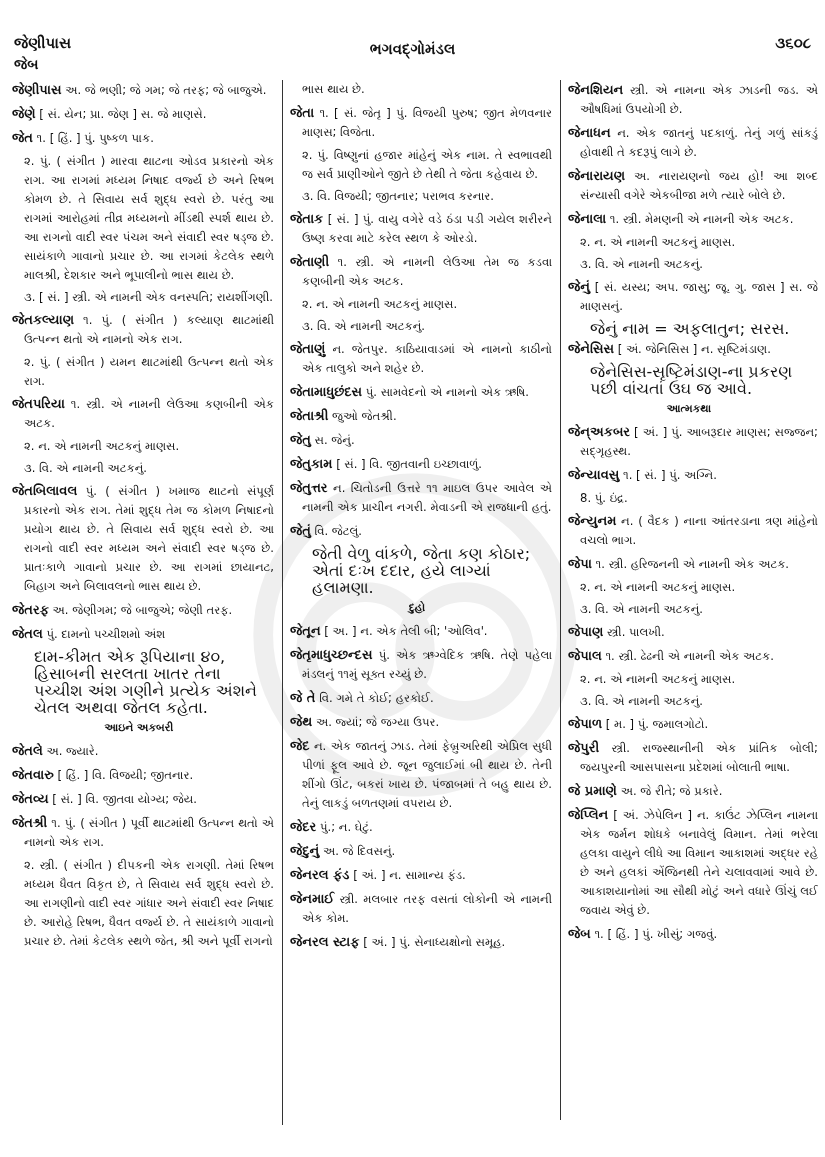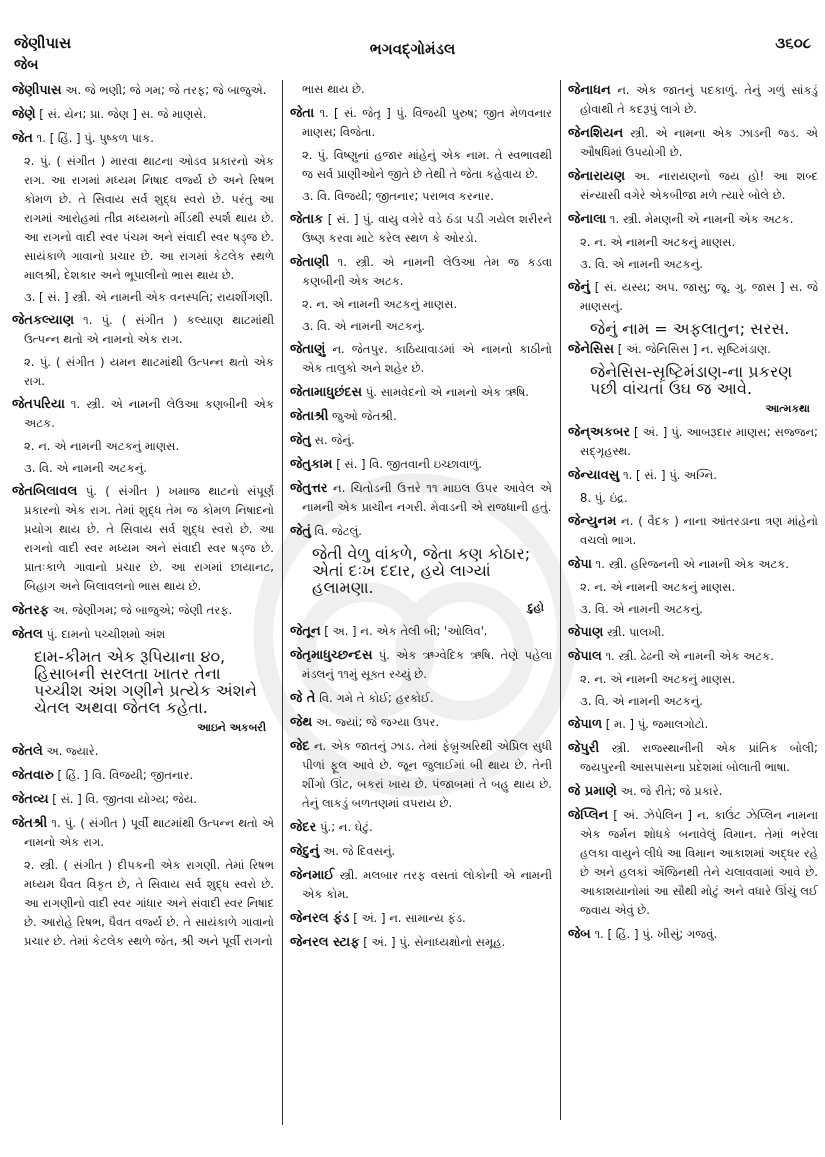--- a/index.html
+++ b/index.html
@@ -16,21 +16,21 @@
   .col2 { left:278px; width:262px; }
   .col3 { left:556px; width:250px; }
   .rule { position:absolute; top:0; width:1px; background:#333; }
   .rule1 { left:270px; height:1045px; }
   .rule2 { left:548px; height:1040px; }
   .entry { margin:0 0 4px 0; padding-left:12px; text-indent:-12px; text-align:justify; }
   .entry .hw { font-weight:bold; font-size:13px; }
   .sense { padding-left:12px; margin:0 0 3px 0; text-align:justify; }
   .cont { padding-left:12px; margin:0 0 4px 0; }
   .quote { padding-left:22px; font-size:16px; line-height:17px; margin:2px 0 2px 0; }
-  .src { text-align:right; font-size:10.8px; font-weight:bold; margin:0 8px 4px 0; }
+  .src { text-align:center; font-size:10.8px; font-weight:bold; margin:0 8px 4px 0; }
   .watermark { position:absolute; left:250px; top:470px; width:330px; height:330px; opacity:0.06; pointer-events:none; }
 </style>
 </head>
 <body>
 
 <div class="page-header">
   <span class="hdr-left">જેણીપાસ</span>
   <span class="hdr-center">ભગવદ્ગોમંડલ</span>
   <span class="hdr-right">૩૬૦૮</span>
 </div>
@@ -85,27 +85,27 @@
       <div class="entry"><span class="hw">જેતું</span><span> વિ. જેટલું.</span></div>
       <div class="quote">જેતી વેળુ વાંકળે, જેતા કણ કોઠાર; એતાં દઃખ દદાર, હયે લાગ્યાં હલામણા.</div>
       <div class="src">દુહો</div>
       <div class="entry"><span class="hw">જેતૂન</span><span> [ અ. ] ન. એક તેલી બી; 'ઓલિવ'.</span></div>
       <div class="entry"><span class="hw">જેતૃમાધુચ્છન્દસ</span><span> પું. એક ઋગ્વેદિક ઋષિ. તેણે પહેલા મંડલનું ૧૧મું સૂક્ત રચ્યું છે.</span></div>
       <div class="entry"><span class="hw">જે તે</span><span> વિ. ગમે તે કોઈ; હરકોઈ.</span></div>
       <div class="entry"><span class="hw">જેથ</span><span> અ. જ્યાં; જે જગ્યા ઉપર.</span></div>
       <div class="entry"><span class="hw">જેદ</span><span> ન. એક જાતનું ઝાડ. તેમાં ફેબ્રુઅરિથી એપ્રિલ સુધી પીળાં ફૂલ આવે છે. જૂન જુલાઈમાં બી થાય છે. તેની શીંગો ઊંટ, બકરાં ખાય છે. પંજાબમાં તે બહુ થાય છે. તેનું લાકડું બળતણમાં વપરાય છે.</span></div>
       <div class="entry"><span class="hw">જેદર</span><span> પું.; ન. ઘેટું.</span></div>
       <div class="entry"><span class="hw">જેદુનું</span><span> અ. જે દિવસનું.</span></div>
+      <div class="entry"><span class="hw">જેનરલ ફંડ</span><span> [ અં. ] ન. સામાન્ય ફંડ.</span></div>
       <div class="entry"><span class="hw">જેનમાઈ</span><span> સ્ત્રી. મલબાર તરફ વસતાં લોકોની એ નામની એક કોમ.</span></div>
-      <div class="entry"><span class="hw">જેનરલ ફંડ</span><span> [ અં. ] ન. સામાન્ય ફંડ.</span></div>
       <div class="entry"><span class="hw">જેનરલ સ્ટાફ</span><span> [ અં. ] પું. સેનાધ્યક્ષોનો સમૂહ.</span></div>
     </div>
   <div class="col col3">
+      <div class="entry"><span class="hw">જેનશિયન</span><span> સ્ત્રી. એ નામના એક ઝાડની જડ. એ ઔષધિમાં ઉપયોગી છે.</span></div>
       <div class="entry"><span class="hw">જેનાધન</span><span> ન. એક જાતનું પદકાળું. તેનું ગળું સાંકડું હોવાથી તે કદરૂપું લાગે છે.</span></div>
-      <div class="entry"><span class="hw">જેનશિયન</span><span> સ્ત્રી. એ નામના એક ઝાડની જડ. એ ઔષધિમાં ઉપયોગી છે.</span></div>
       <div class="entry"><span class="hw">જેનારાયણ</span><span> અ. નારાયણનો જય હો! આ શબ્દ સંન્યાસી વગેરે એકબીજા મળે ત્યારે બોલે છે.</span></div>
       <div class="entry"><span class="hw">જેનાલા</span><span> ૧. સ્ત્રી. મેમણની એ નામની એક અટક.</span></div>
       <div class="sense">૨. ન. એ નામની અટકનું માણસ.</div>
       <div class="sense">૩. વિ. એ નામની અટકનું.</div>
       <div class="entry"><span class="hw">જેનું</span><span> [ સં. યસ્ય; અપ. જાસુ; જૂ. ગુ. જાસ ] સ. જે માણસનું.</span></div>
       <div class="quote">જેનું નામ = અફલાતુન; સરસ.</div>
       <div class="entry"><span class="hw">જેનેસિસ</span><span> [ અં. જેનિસિસ ] ન. સૃષ્ટિમંડાણ.</span></div>
       <div class="quote">જેનેસિસ-સૃષ્ટિમંડાણ-ના પ્રકરણ પછી વાંચતાં ઉંઘ જ આવે.</div>
       <div class="src">આત્મકથા</div>
       <div class="entry"><span class="hw">જેન્અકબર</span><span> [ અં. ] પું. આબરૂદાર માણસ; સજ્જન; સદ્ગૃહસ્થ.</span></div>

